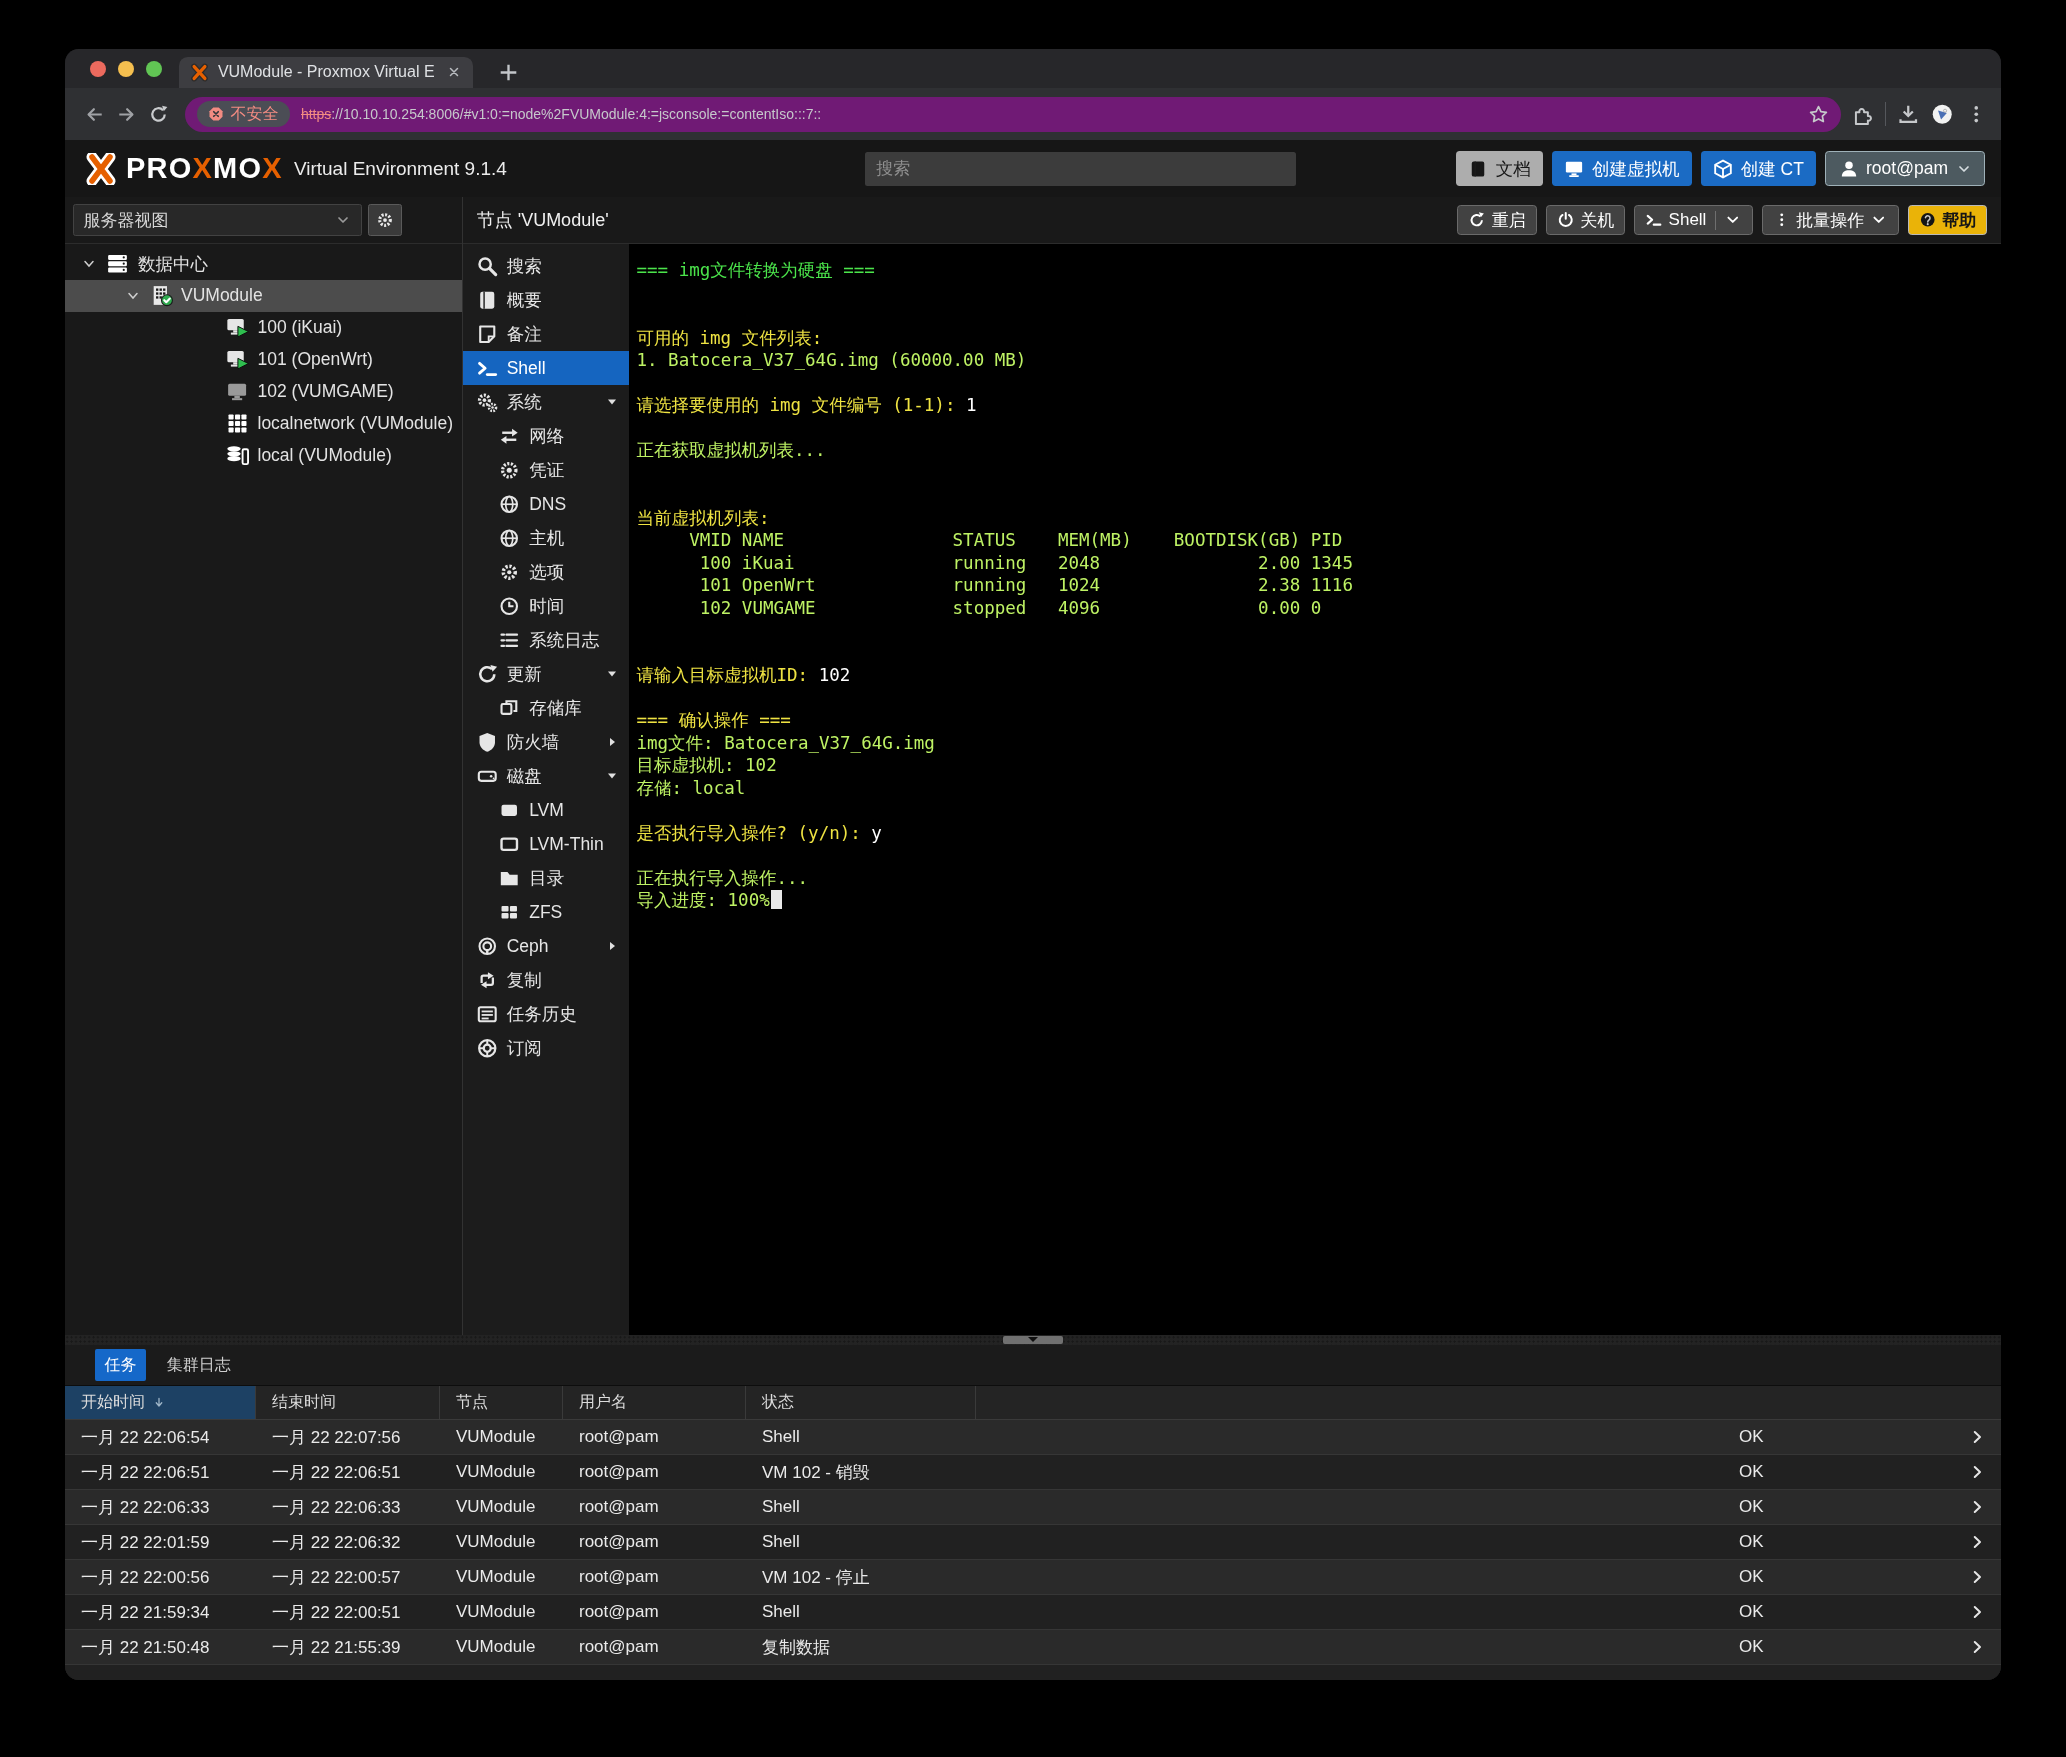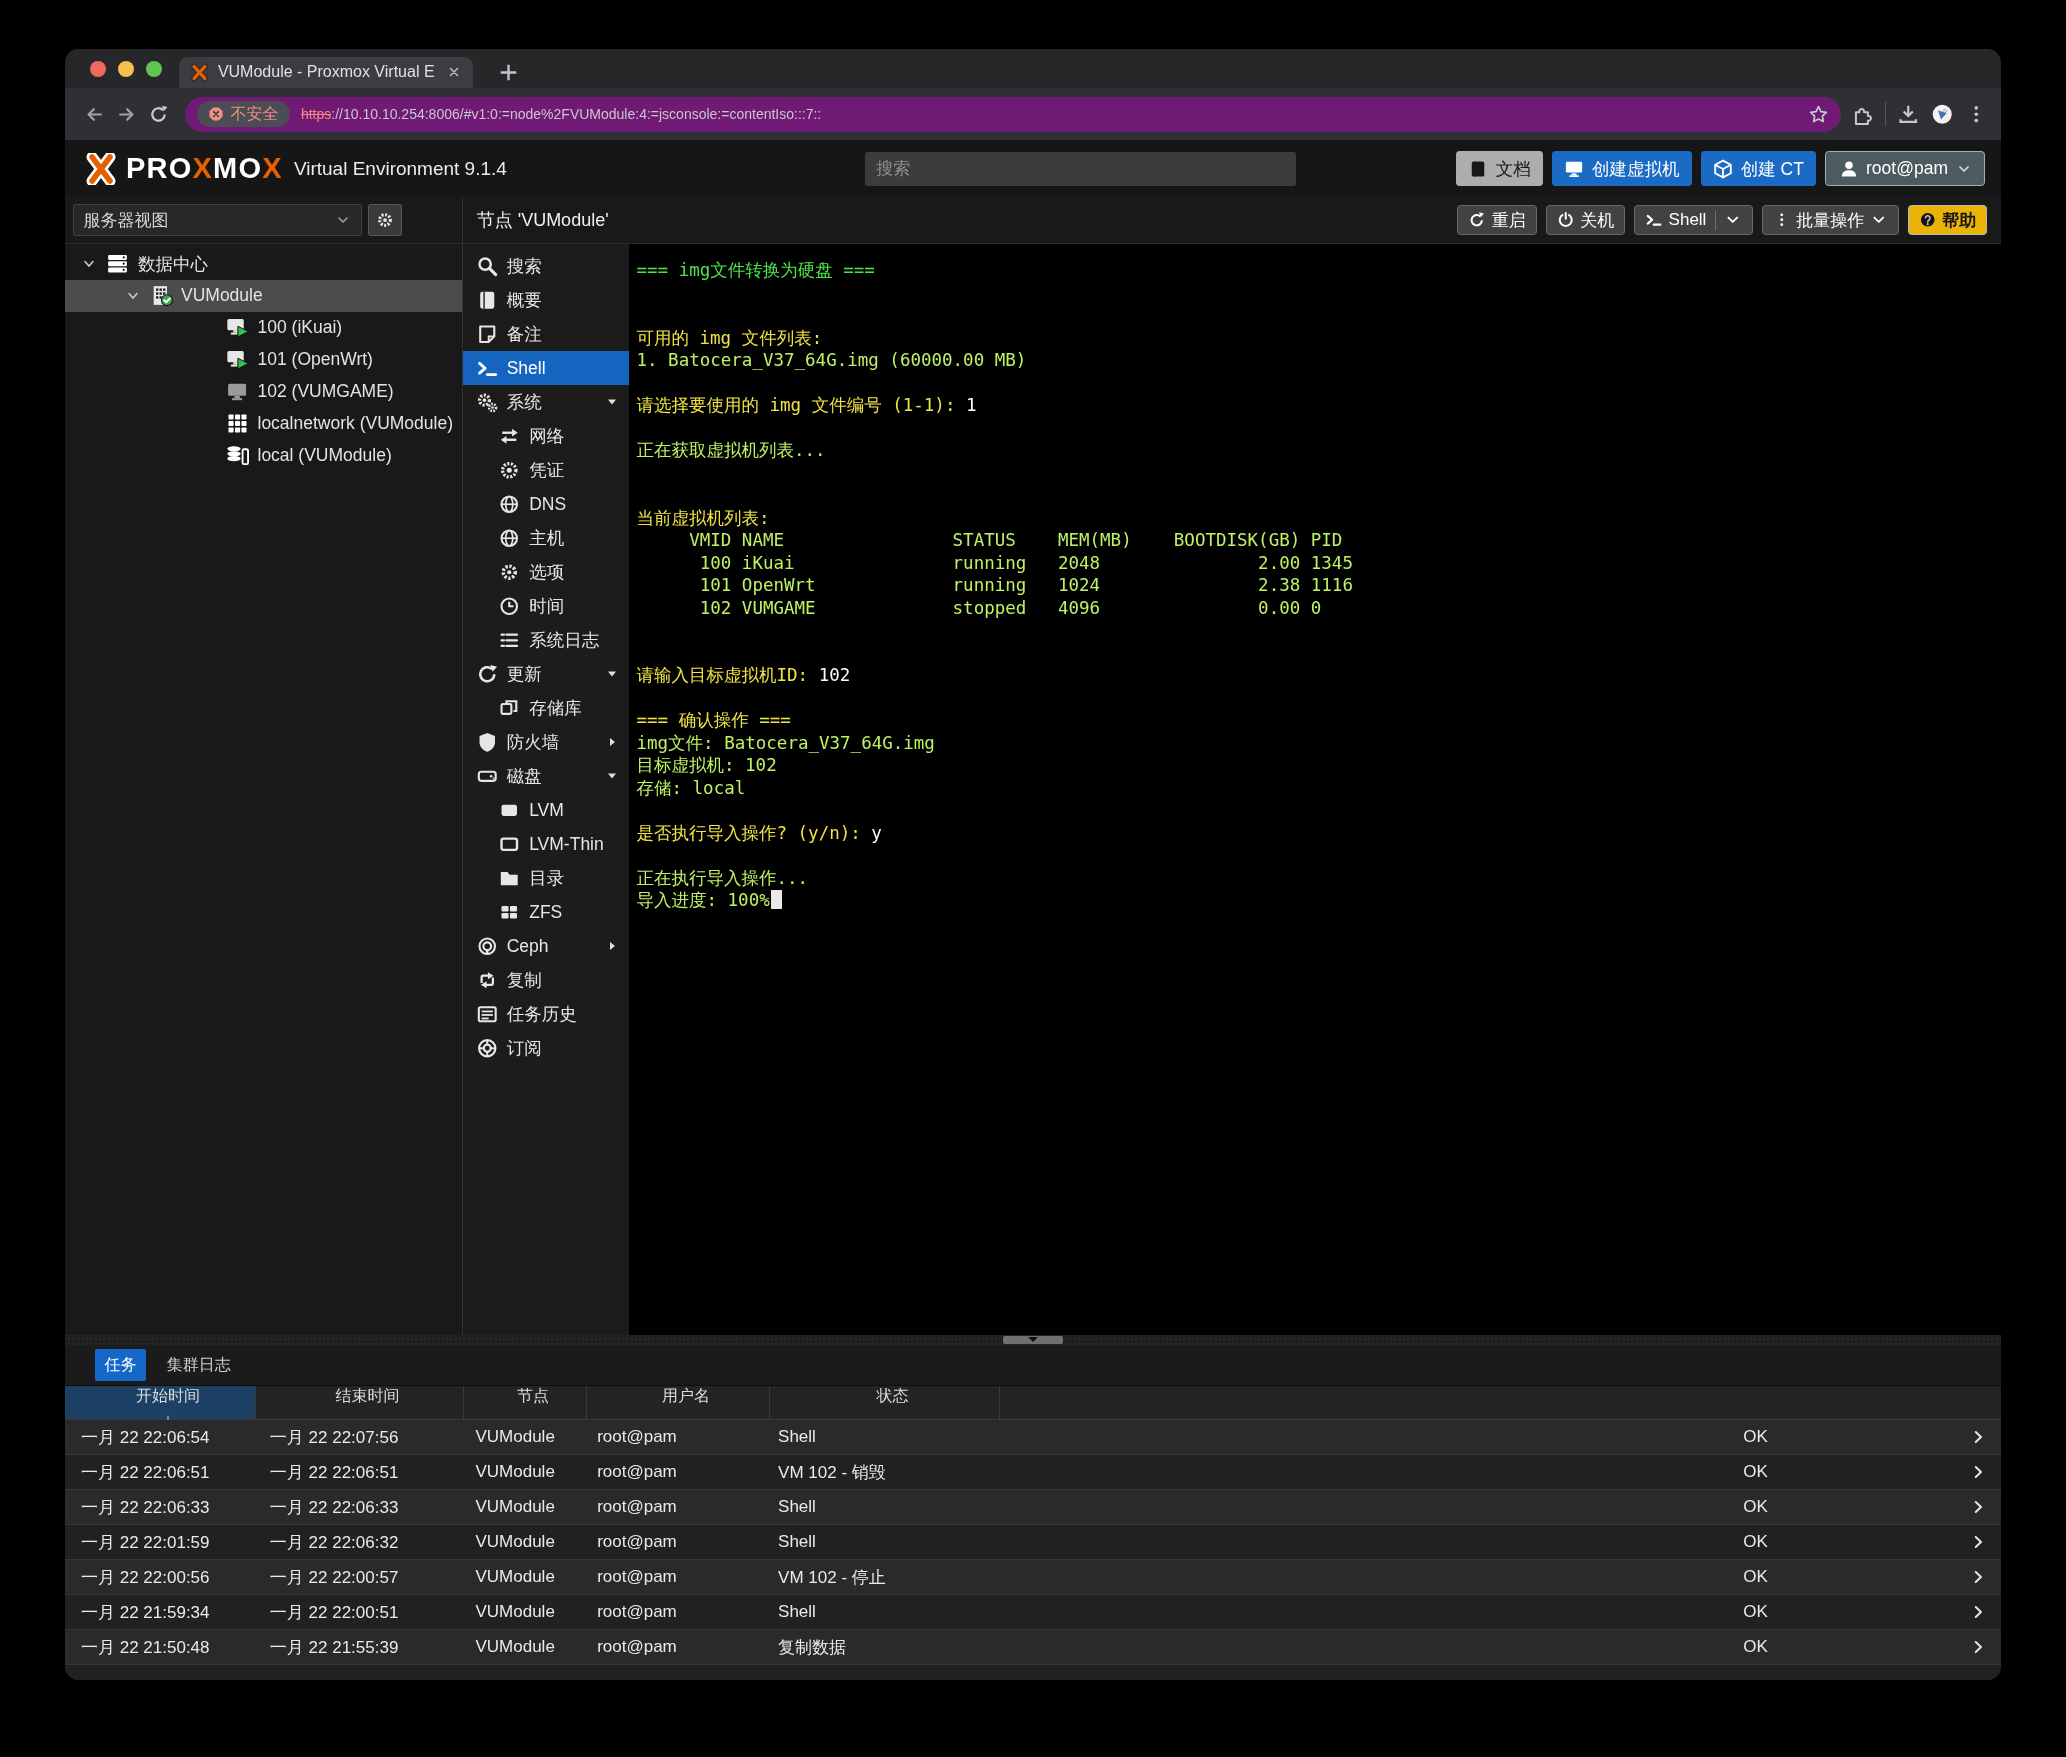--- a/index.html
+++ b/index.html
@@ -117,24 +117,24 @@
     border-right:5.6px solid transparent;border-top:5.6px solid #101010;}
 
   
   .bottom{height:335px;background:#202020;display:flex;flex-direction:column;flex:0 0 auto;}
   .btabs{height:40px;display:flex;align-items:center;padding-left:30px;gap:21px;background:#1b1b1b;flex:0 0 auto;}
   .btab-active{background:#1568c9;color:#fff;font-size:16px;padding:5.6px 9.4px;border-radius:1.9px;}
   .btab{color:#cfcfcf;font-size:16px;}
   .thead{height:35px;display:flex;background:#242424;border-top:0.6px solid #0d0d0d;
     border-bottom:0.6px solid #3a3a3a;flex:0 0 auto;box-sizing:border-box;}
   .th{display:flex;align-items:center;padding-left:16px;font-size:16px;color:#dcdcdc;
-    border-right:0.6px solid #3a3a3a;box-sizing:border-box;gap:6.2px;flex-direction:column;}
+    border-right:0.6px solid #3a3a3a;box-sizing:border-box;gap:6.2px;}
   .th.sorted{background:#1d4164;}
   .th .icn{width:16px;height:16px;color:#9fb6c8;}
-  .c1{width:191px;} .c2{width:208px;} .c3{width:123px;} .c4{width:183px;}
+  .c1{width:191px;} .c2{width:184px;} .c3{width:123px;} .c4{width:183px;}
   .c5{width:977px;} .c6{width:230px;} .c7{width:47px;border-right:none;}
   .tbody{flex:1;overflow:hidden;}
   .trow{height:35px;display:flex;border-bottom:0.6px solid #363636;font-size:17px;color:#eaeaea;box-sizing:border-box;}
   .trow.odd{background:#2a2a2a;} .trow.even{background:#212121;}
   .td{display:flex;align-items:center;padding-left:16px;box-sizing:border-box;white-space:nowrap;overflow:hidden;}
   .td.c7{justify-content:center;padding-left:0;}
   .td .icn{width:16px;height:16px;color:#e6e6e6;}
   .trow.partial{height:15px;border-bottom:none;}
 </style>
 </head>

